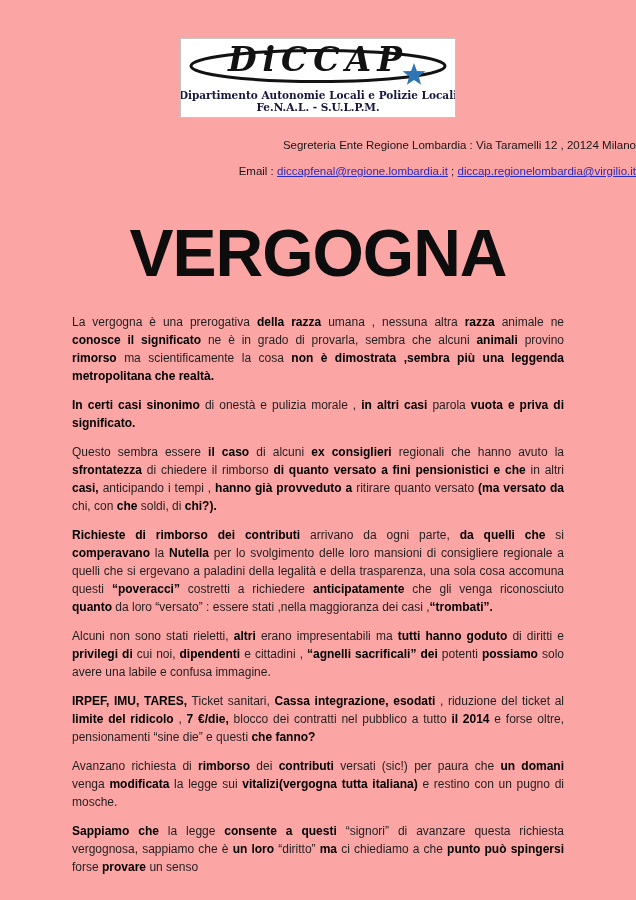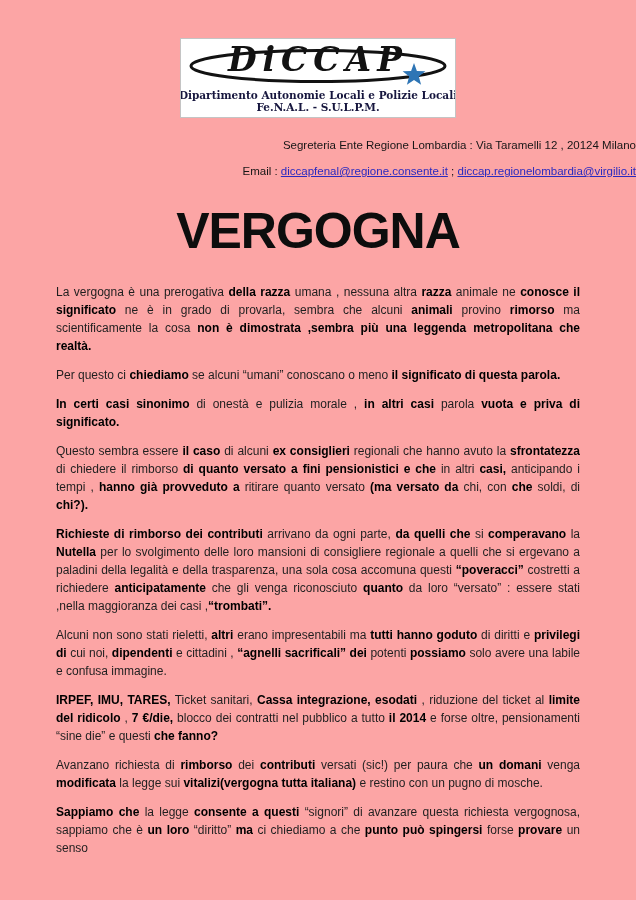--- a/index.html
+++ b/index.html
@@ -22,28 +22,28 @@
   .logo-caption{
     font-family:"DejaVu Serif","Liberation Serif",serif;
     font-weight:bold;fill:#16163e;
   }
   
   .contact{margin-top:20px;text-align:right;font-size:11.5px;color:#161616;}
   .contact .line{margin-bottom:12px;line-height:14px;}
   .contact a{text-decoration:underline;cursor:pointer;}
   
   .headline{
-    text-align:center;font-weight:bold;font-size:50px;line-height:1;
-    letter-spacing:-1px;color:#0d0d0d;margin:28px 0 27px;
+    text-align:center;font-weight:bold;font-size:66px;line-height:1;
+    letter-spacing:-1px;color:#0d0d0d;margin:42px 0 27px;
     font-family:"Liberation Sans",sans-serif;
   }
   
   .body-text{width:524px;margin:0 auto;}
   .body-text p{
-    margin:0 0 11px;font-size:12px;line-height:18px;
+    margin:0 16px 11px;font-size:12px;line-height:18px;
     text-align:justify;color:#1f1f1f;
   }
   .body-text p b{color:#000;}
 </style>
 </head>
 <body>
 
 <div class="page">
 
   <div class="logo-wrap">
@@ -53,31 +53,30 @@
       <text class="logo-title-text" x="137" y="32" text-anchor="middle">DiCCAP</text>
       <text class="logo-caption" x="137" y="60" text-anchor="middle" font-size="10.5">Dipartimento Autonomie Locali e Polizie Locali</text>
       <text class="logo-caption" x="137" y="72" text-anchor="middle" font-size="10.5">Fe.N.A.L. - S.U.L.P.M.</text>
     </svg>
   </div>
 
   <div class="contact">
     <div class="line">Segreteria Ente Regione Lombardia : Via Taramelli 12 , 20124 Milano</div>
     <div class="line">
       <span>Email :</span>
-      <a style="color:#2a2ac0">diccapfenal@regione.consente.it</a>
+      <a style="color:#2a2ac0">diccapfenal@regione.lombardia.it</a>
       <span>;</span>
       <a style="color:#2a2ac0">diccap.regionelombardia@virgilio.it</a>
     </div>
   </div>
 
   <div class="headline">VERGOGNA</div>
 
   <div class="body-text" id="body-text">
       <p><span>La vergogna è una prerogativa </span><b>della razza</b><span> umana , nessuna altra </span><b>razza</b><span> animale ne </span><b>conosce il significato</b><span> ne è in grado di provarla, sembra che alcuni </span><b>animali</b><span> provino </span><b>rimorso</b><span> ma scientificamente la cosa </span><b>non è</b><span> </span><b>dimostrata ,sembra più una leggenda metropolitana che realtà.</b></p>
-      <p><span>Per questo ci </span><b>chiediamo</b><span> se alcuni “umani” conoscano o meno </span><b>il significato di questa parola.</b></p>
       <p><b>In certi casi sinonimo</b><span> di onestà e pulizia morale , </span><b>in altri casi</b><span> parola </span><b>vuota e priva di significato.</b></p>
       <p><span>Questo sembra essere </span><b>il caso</b><span> di alcuni </span><b>ex consiglieri</b><span> regionali che hanno avuto la </span><b>sfrontatezza</b><span> di chiedere il rimborso </span><b>di quanto versato a fini pensionistici e che</b><span> in altri </span><b>casi,</b><span> anticipando i tempi , </span><b>hanno già provveduto a</b><span> ritirare quanto versato </span><b>(ma versato da</b><span> chi, con </span><b>che</b><span> soldi, di </span><b>chi?).</b></p>
       <p><b>Richieste di rimborso dei contributi</b><span> arrivano da ogni parte, </span><b>da quelli che</b><span> si </span><b>comperavano</b><span> la </span><b>Nutella</b><span> per lo svolgimento delle loro mansioni di consigliere regionale  a quelli che si ergevano a paladini della legalità e della trasparenza, una sola cosa accomuna questi </span><b>“poveracci”</b><span> costretti a richiedere </span><b>anticipatamente</b><span> che gli venga riconosciuto </span><b>quanto</b><span> da loro “versato” : essere stati ,nella maggioranza dei casi ,</span><b>“trombati”.</b></p>
       <p><span>Alcuni non sono stati rieletti, </span><b>altri</b><span> erano impresentabili ma </span><b>tutti hanno goduto</b><span> di diritti e </span><b>privilegi di</b><span> cui noi, </span><b>dipendenti</b><span> e cittadini , </span><b>“agnelli sacrificali” dei</b><span> potenti </span><b>possiamo</b><span> solo avere una labile e confusa immagine.</span></p>
       <p><b>IRPEF, IMU, TARES,</b><span>  Ticket sanitari, </span><b>Cassa integrazione, esodati</b><span> , riduzione del ticket al </span><b>limite del ridicolo</b><span> , </span><b>7 €/die,</b><span> blocco dei contratti nel pubblico a tutto </span><b>il 2014</b><span> e forse oltre, pensionamenti “sine die” e questi </span><b>che fanno?</b></p>
       <p><span>Avanzano richiesta di </span><b>rimborso</b><span> dei </span><b>contributi</b><span> versati (sic!) per paura che </span><b>un domani</b><span> venga </span><b>modificata</b><span> la legge sui </span><b>vitalizi(vergogna tutta italiana)</b><span> e restino con un pugno di mosche.</span></p>
       <p><b>Sappiamo che</b><span> la legge </span><b>consente a questi</b><span> “signori” di avanzare questa richiesta vergognosa, sappiamo che è </span><b>un loro</b><span> “diritto” </span><b>ma</b><span> ci chiediamo a che </span><b>punto può spingersi</b><span> forse </span><b>provare</b><span> un senso </span></p>
     </div>
 
 </div>

